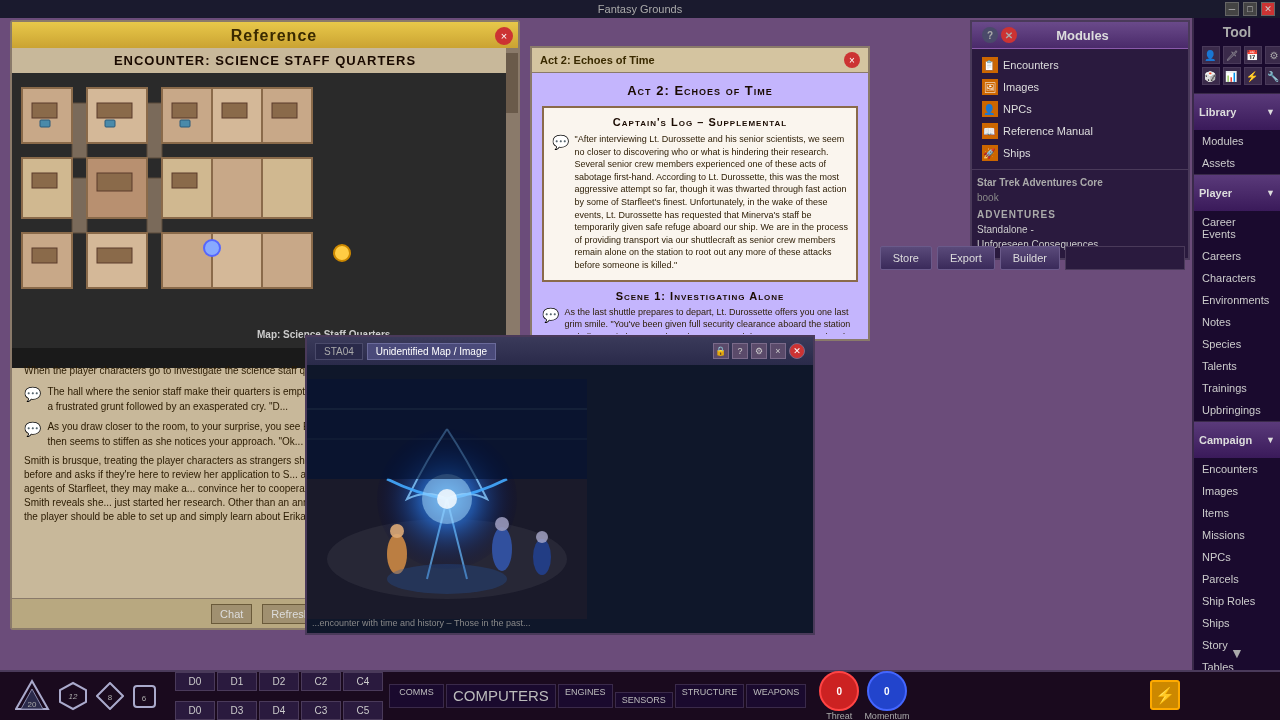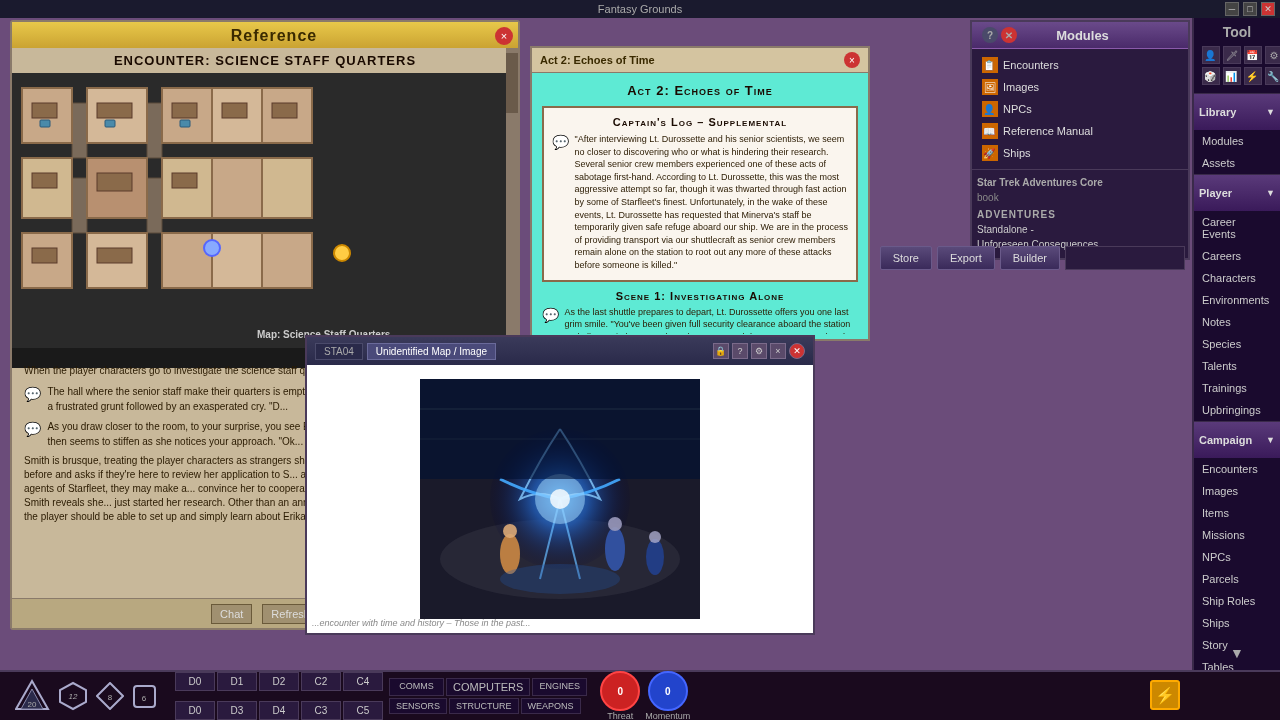--- a/index.html
+++ b/index.html
@@ -146,21 +146,21 @@
       gap: 10px;
     }
 
     
     .act-panel {
       position: absolute;
       top: 46px;
       left: 530px;
       width: 340px;
       height: 295px;
-      background: #5eead4;
+      background: #c4b5fd;
       border: 2px solid #8a7a6a;
       z-index: 20;
     }
 
     .act-title-bar {
       background: #d4c4a0;
       padding: 4px 8px;
       display: flex;
       align-items: center;
       justify-content: space-between;
@@ -409,26 +409,24 @@
 
     .popup-close {
       background: #cc3333;
       border-radius: 50%;
       color: white;
     }
 
     .image-container {
       width: 100%;
       height: calc(100% - 28px);
-      background: #ffffff;
-      display: flex;
-      align-items: center;
-      justify-content: center;
+      background: #0f172a;
+      display: flex;
+      align-items: center;
       overflow: hidden;
-      font-style: italic;
     }
 
     
     .scene-svg {
       width: 280px;
       height: 240px;
     }
 
     
     .status-bar {
@@ -921,28 +919,28 @@
     </div>
     <div style="display:flex; gap:2px;">
       <div class="stat-btn">D0</div>
       <div class="stat-btn">D3</div>
       <div class="stat-btn">D4</div>
       <div class="stat-btn">C3</div>
       <div class="stat-btn">C5</div>
     </div>
   </div>
 
-  <div style="display:flex; flex-direction:column; gap:2px; padding:3px;">
+  <div style="display:flex; gap:2px; padding:3px;">
     <div style="display:flex; gap:2px;">
       <div style="padding:2px 6px; background:#1a0a2e; border:1px solid #3a2a4a; color:#bbb; font-size:9px; min-width:55px; text-align:center; cursor:pointer;">COMMS</div>
-      <div style="padding:2px 6px; background:#1a0a2e; border:1px solid #3a2a4a; color:#bbb; font-size:11px; min-width:65px; text-align:center; cursor:pointer;">COMPUTERS</div>
+      <div style="padding:2px 6px; background:#1a0a2e; border:1px solid #3a2a4a; color:#bbb; font-size:15px; min-width:65px; text-align:center; cursor:pointer;">COMPUTERS</div>
       <div style="padding:2px 6px; background:#1a0a2e; border:1px solid #3a2a4a; color:#bbb; font-size:9px; min-width:55px; text-align:center; cursor:pointer;">ENGINES</div>
     </div>
     <div style="display:flex; gap:2px;">
-      <div style="padding:2px 6px; background:#1a0a2e; border:1px solid #3a2a4a; color:#bbb; font-size:9px; min-width:55px; text-align:center; cursor:pointer;">SENSORS</div>
+      <div style="padding:2px 6px; background:#1a0a2e; border:1px solid #3a2a4a; color:#bbb; font-size:9px; min-width:55px; text-align:center; cursor:pointer;margin-top:8px;">SENSORS</div>
       <div style="padding:2px 6px; background:#1a0a2e; border:1px solid #3a2a4a; color:#bbb; font-size:9px; min-width:65px; text-align:center; cursor:pointer;">STRUCTURE</div>
       <div style="padding:2px 6px; background:#1a0a2e; border:1px solid #3a2a4a; color:#bbb; font-size:9px; min-width:55px; text-align:center; cursor:pointer;">WEAPONS</div>
     </div>
   </div>
 
   <div class="threat-area">
     <div style="display:flex; flex-direction:column; align-items:center;">
       <div class="threat-indicator threat-red">
         <span>0</span>
       </div>

